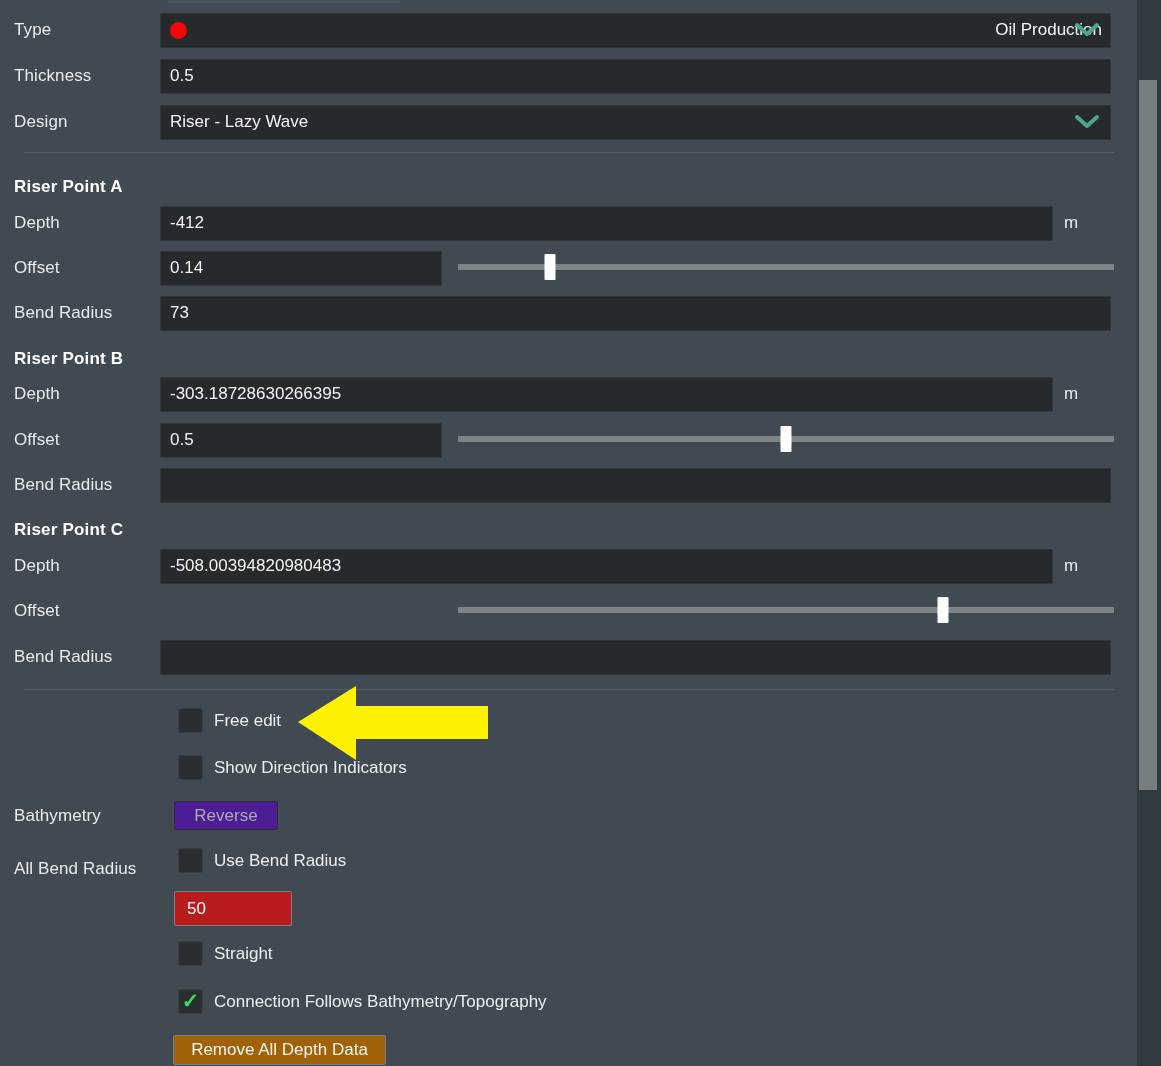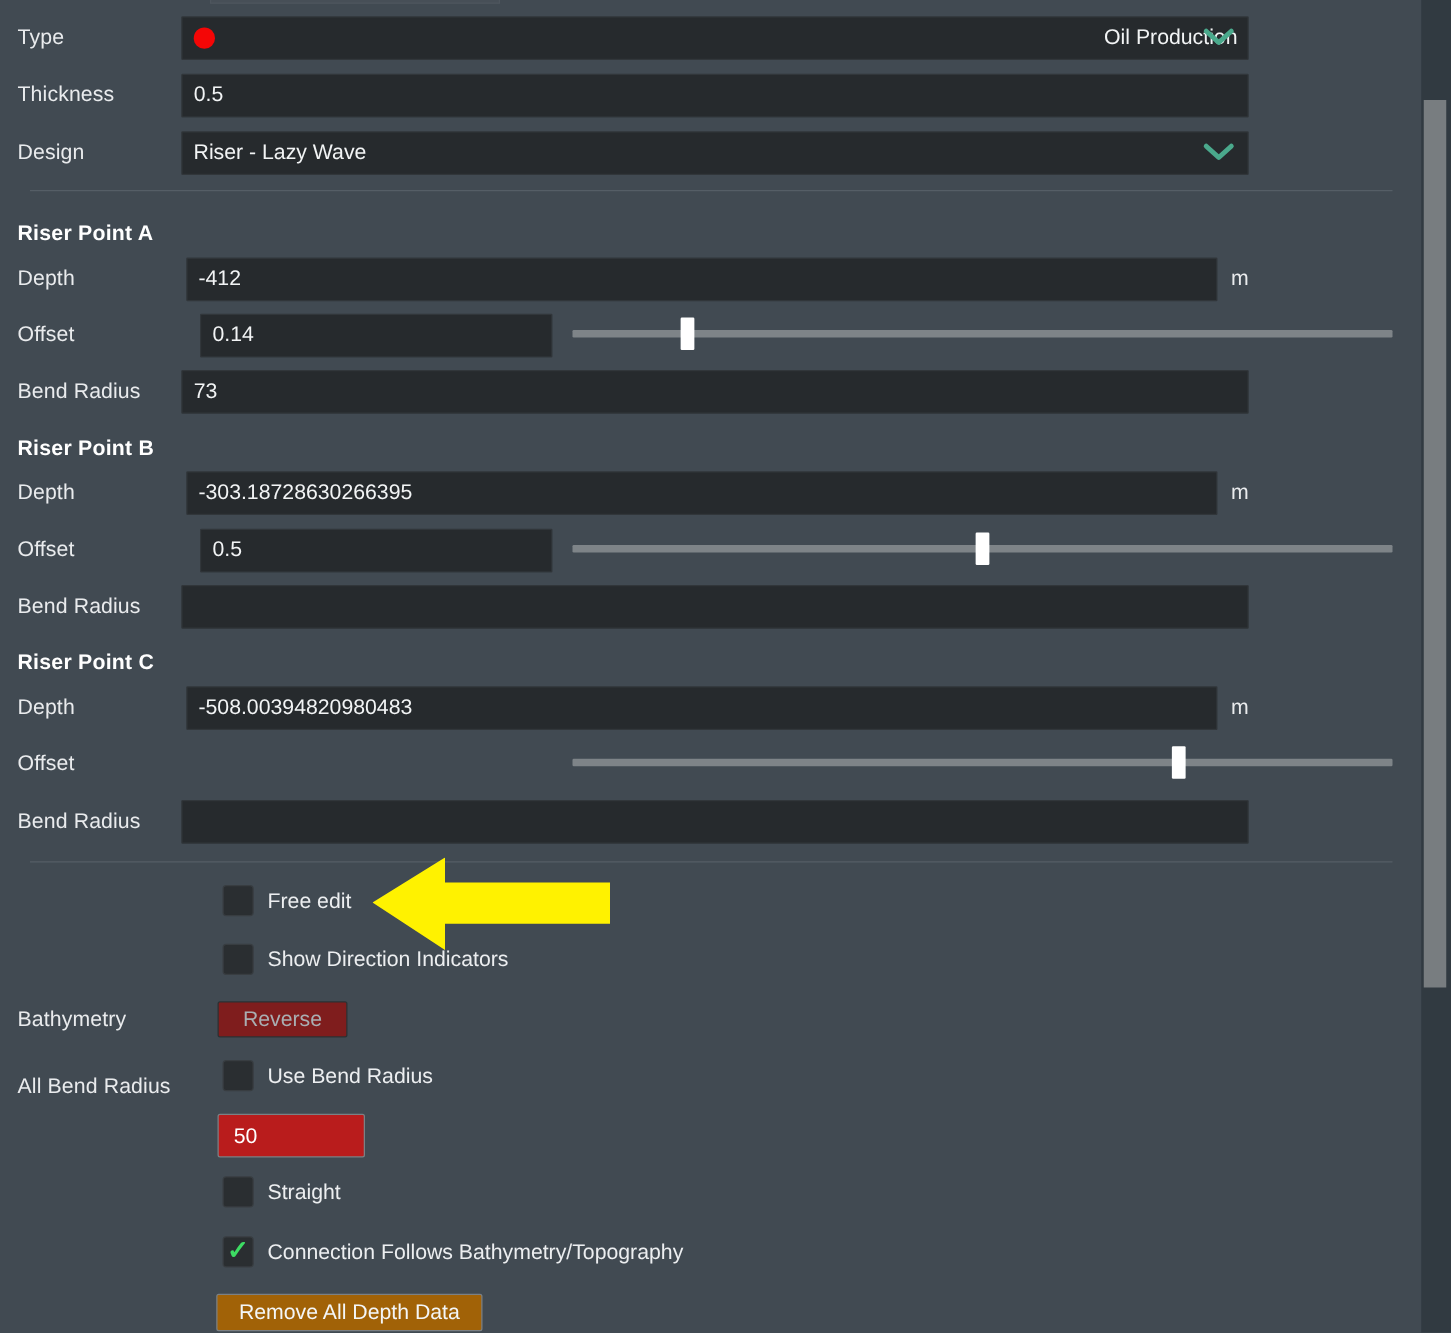--- a/index.html
+++ b/index.html
@@ -25,21 +25,21 @@
     background: #414a52;
     overflow: hidden;
   }
 
   
   .row {
     position: absolute;
     display: flex;
     align-items: center;
     left: 0;
-    width: 999px;
+    width: 1137px;
     height: 36px;
   }
   .lbl {
     width: 160px;
     padding-left: 14px;
     box-sizing: border-box;
     font-size: 17px;
     color: #e9ebed;
     letter-spacing: .1px;
   }
@@ -166,21 +166,21 @@
   .btn {
     position: absolute;
     display: flex;
     align-items: center;
     justify-content: center;
     font-size: 17px;
     border-radius: 2px;
     box-sizing: border-box;
   }
   .btn.dark {
-    background: #7f1d1d;
+    background: #4c1d95;
     border: 1px solid #2c3033;
     color: #a9aeb2;
   }
   .btn.grey {
     background: #a16207;
     border: 1px solid #7b8084;
     color: #f4f6f7;
   }
 
   .input-grey {

